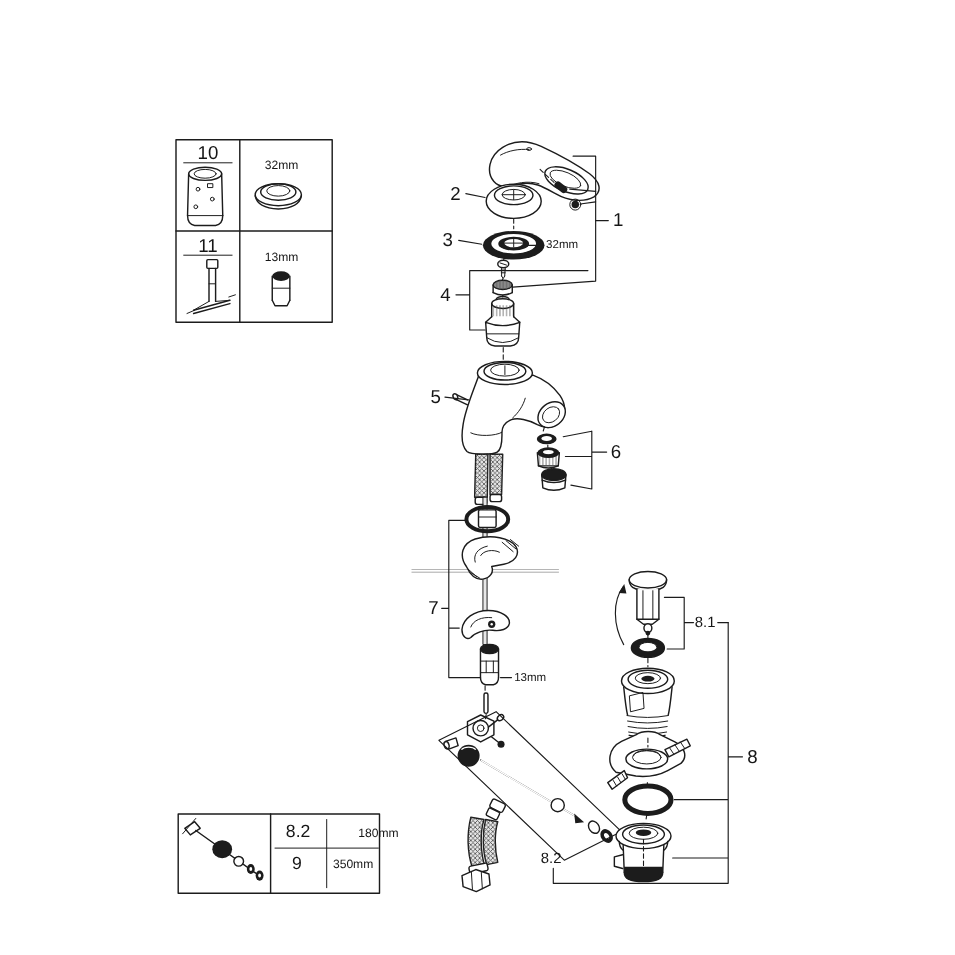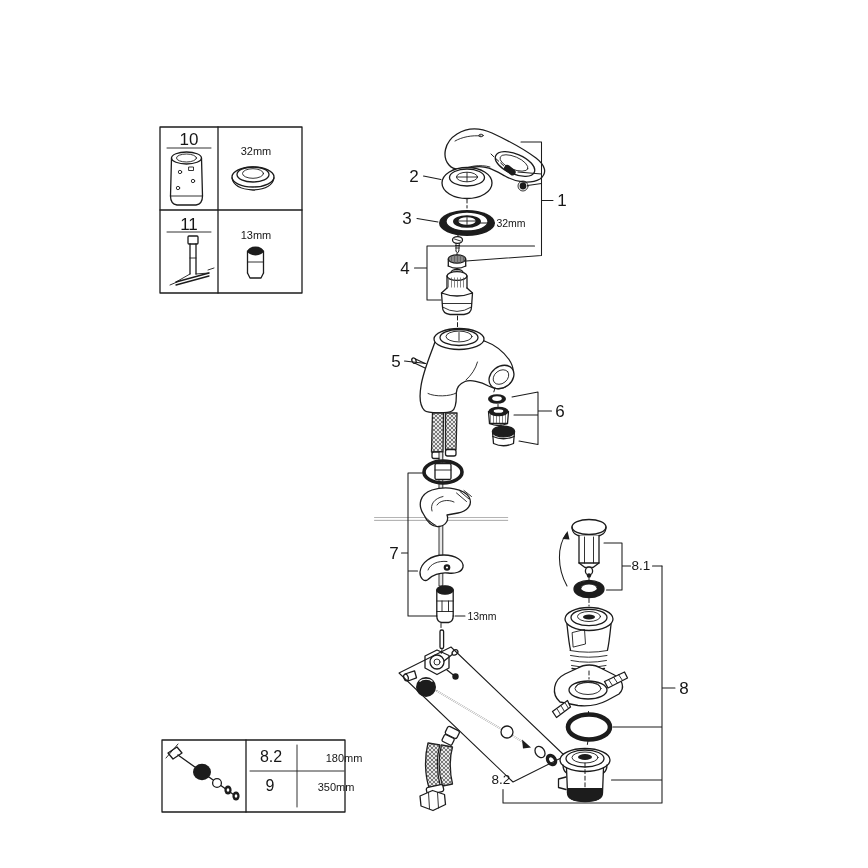--- a/index.html
+++ b/index.html
@@ -382,21 +382,21 @@
 </svg>
 
 <div class="lbl n17" style="left:189px;top:139px;">10</div>
 <div class="lbl n11" style="left:256px;top:151px;">32mm</div>
 <div class="lbl n17" style="left:189px;top:224px;text-align:right;">11</div>
 <div class="lbl n11" style="left:256px;top:235px;">13mm</div>
 
 <div class="lbl n16" style="left:271px;top:757px;">8.2</div>
 <div class="lbl n11" style="left:320px;top:758px;margin-left:24px;">180mm</div>
 <div class="lbl n16" style="left:270px;top:786px;">9</div>
-<div class="lbl n11" style="left:336px;top:787px;">350mm</div>
+<div class="lbl n11" style="left:321px;top:787px;">350mm</div>
 
 <div class="lbl n17" style="left:562px;top:200px;">1</div>
 <div class="lbl n17" style="left:414px;top:176px;">2</div>
 <div class="lbl n17" style="left:407px;top:218px;">3</div>
 <div class="lbl n17" style="left:405px;top:268px;">4</div>
 <div class="lbl n17" style="left:396px;top:361px;">5</div>
 <div class="lbl n17" style="left:560px;top:411px;">6</div>
 <div class="lbl n17" style="left:394px;top:553px;">7</div>
 <div class="lbl n17" style="left:684px;top:688px;">8</div>
 <div class="lbl n14" style="left:641px;top:566px;">8.1</div>

